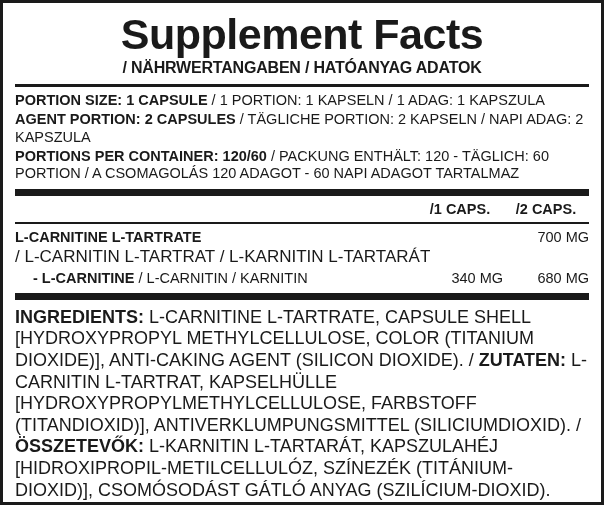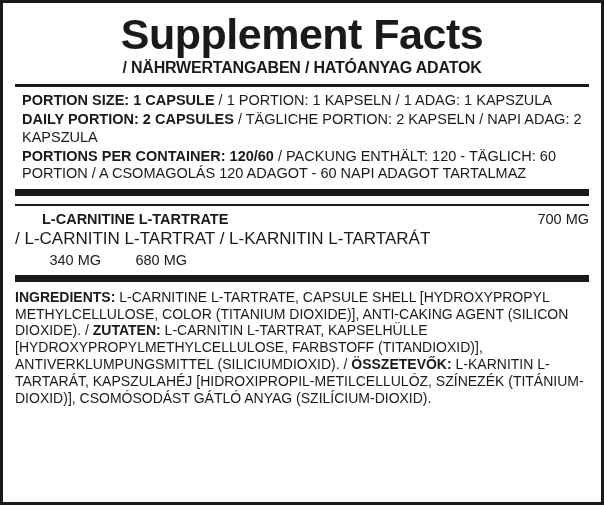--- a/index.html
+++ b/index.html
@@ -48,21 +48,21 @@
   }
   .rule-thick {
     border-bottom: 7px solid #1a1a1a;
     margin: 5px 0 5px 0;
   }
   .serving-block {
     font-size: 14.5px;
     line-height: 1.22;
   }
   .serving-line {
-    margin: 1px 7px;
+    margin: 1px 0;
   }
   .serving-line b {
     font-weight: bold;
   }
   .amt-head {
     display: flex;
     justify-content: flex-end;
     font-size: 14.5px;
     font-weight: bold;
     margin-bottom: 2px;
@@ -73,40 +73,39 @@
   }
   .nutrient-row {
     display: flex;
     align-items: baseline;
     font-size: 14.5px;
     margin: 2px 0;
   }
   .nutrient-name {
     flex: 1 1 auto;
     padding-right: 6px;
-    margin-left: 27px;
   }
   .nutrient-name .bold {
     font-weight: bold;
   }
   .nutrient-name.indent {
     padding-left: 18px;
   }
   .val {
     width: 86px;
     text-align: right;
     font-size: 14.5px;
     flex: 0 0 86px;
   }
   .sub-row {
     font-size: 17px;
     margin: 0 0 1px 0;
   }
   .ingredients {
-    font-size: 14px;
+    font-size: 18px;
     line-height: 1.2;
     margin-top: 2px;
   }
   .ingredients b {
     font-weight: bold;
   }
 </style>
 </head>
 <body>
 
@@ -115,43 +114,50 @@
   <div class="title">Supplement Facts</div>
   <div class="subtitle">/ NÄHRWERTANGABEN / HATÓANYAG ADATOK</div>
 
   <div class="rule-med"></div>
 
   <div class="serving-block">
     <div class="serving-line">
       <b>PORTION SIZE:</b><b> 1 CAPSULE</b><span> / 1 PORTION: 1 KAPSELN / 1 ADAG: 1 KAPSZULA</span>
     </div>
     <div class="serving-line">
-      <b>DAILY PORTION:</b><b> 2 CAPSULES</b><span> / TÄGLICHE PORTION: 2 KAPSELN / NAPI ADAG: 2 KAPSZULA</span>
+      <b>AGENT PORTION:</b><b> 2 CAPSULES</b><span> / TÄGLICHE PORTION: 2 KAPSELN / NAPI ADAG: 2 KAPSZULA</span>
     </div>
     <div class="serving-line">
       <b>PORTIONS PER CONTAINER: 120/60</b><span> / PACKUNG ENTHÄLT: 120 - TÄGLICH: 60 PORTION / A CSOMAGOLÁS 120 ADAGOT - 60 NAPI ADAGOT TARTALMAZ</span>
     </div>
   </div>
 
   <div class="rule-thick"></div>
 
+  <div class="amt-head">
+    <div class="col">/1 CAPS.</div>
+    <div class="col">/2 CAPS.</div>
+  </div>
 
   <div class="rule-thin"></div>
 
   <div>
     <div class="nutrient-row">
       <div class="nutrient-name">
         <span class="bold">L-CARNITINE L-TARTRATE</span>
       </div>
       <div class="val">700 MG</div>
     </div>
     <div class="sub-row">/ L-CARNITIN L-TARTRAT / L-KARNITIN L-TARTARÁT</div>
   </div>
 
   <div class="nutrient-row">
+    <div class="nutrient-name indent">
+      <span class="bold">- L-CARNITINE</span><span> / L-CARNITIN / KARNITIN</span>
+    </div>
     <div class="val">340 MG</div>
     <div class="val">680 MG</div>
   </div>
 
   <div class="rule-thick"></div>
 
   <div class="ingredients">
     <b>INGREDIENTS:</b><span> L-CARNITINE L-TARTRATE, CAPSULE SHELL [HYDROXYPROPYL METHYLCELLULOSE, COLOR (TITANIUM DIOXIDE)], ANTI-CAKING AGENT (SILICON DIOXIDE). / </span><b>ZUTATEN:</b><span> L-CARNITIN L-TARTRAT, KAPSELHÜLLE [HYDROXYPROPYLMETHYLCELLULOSE, FARBSTOFF (TITANDIOXID)], ANTIVERKLUMPUNGSMITTEL (SILICIUMDIOXID). / </span><b>ÖSSZETEVŐK:</b><span> L-KARNITIN L-TARTARÁT, KAPSZULAHÉJ [HIDROXIPROPIL-METILCELLULÓZ, SZÍNEZÉK (TITÁNIUM-DIOXID)], CSOMÓSODÁST GÁTLÓ ANYAG (SZILÍCIUM-DIOXID).</span>
   </div>
 

